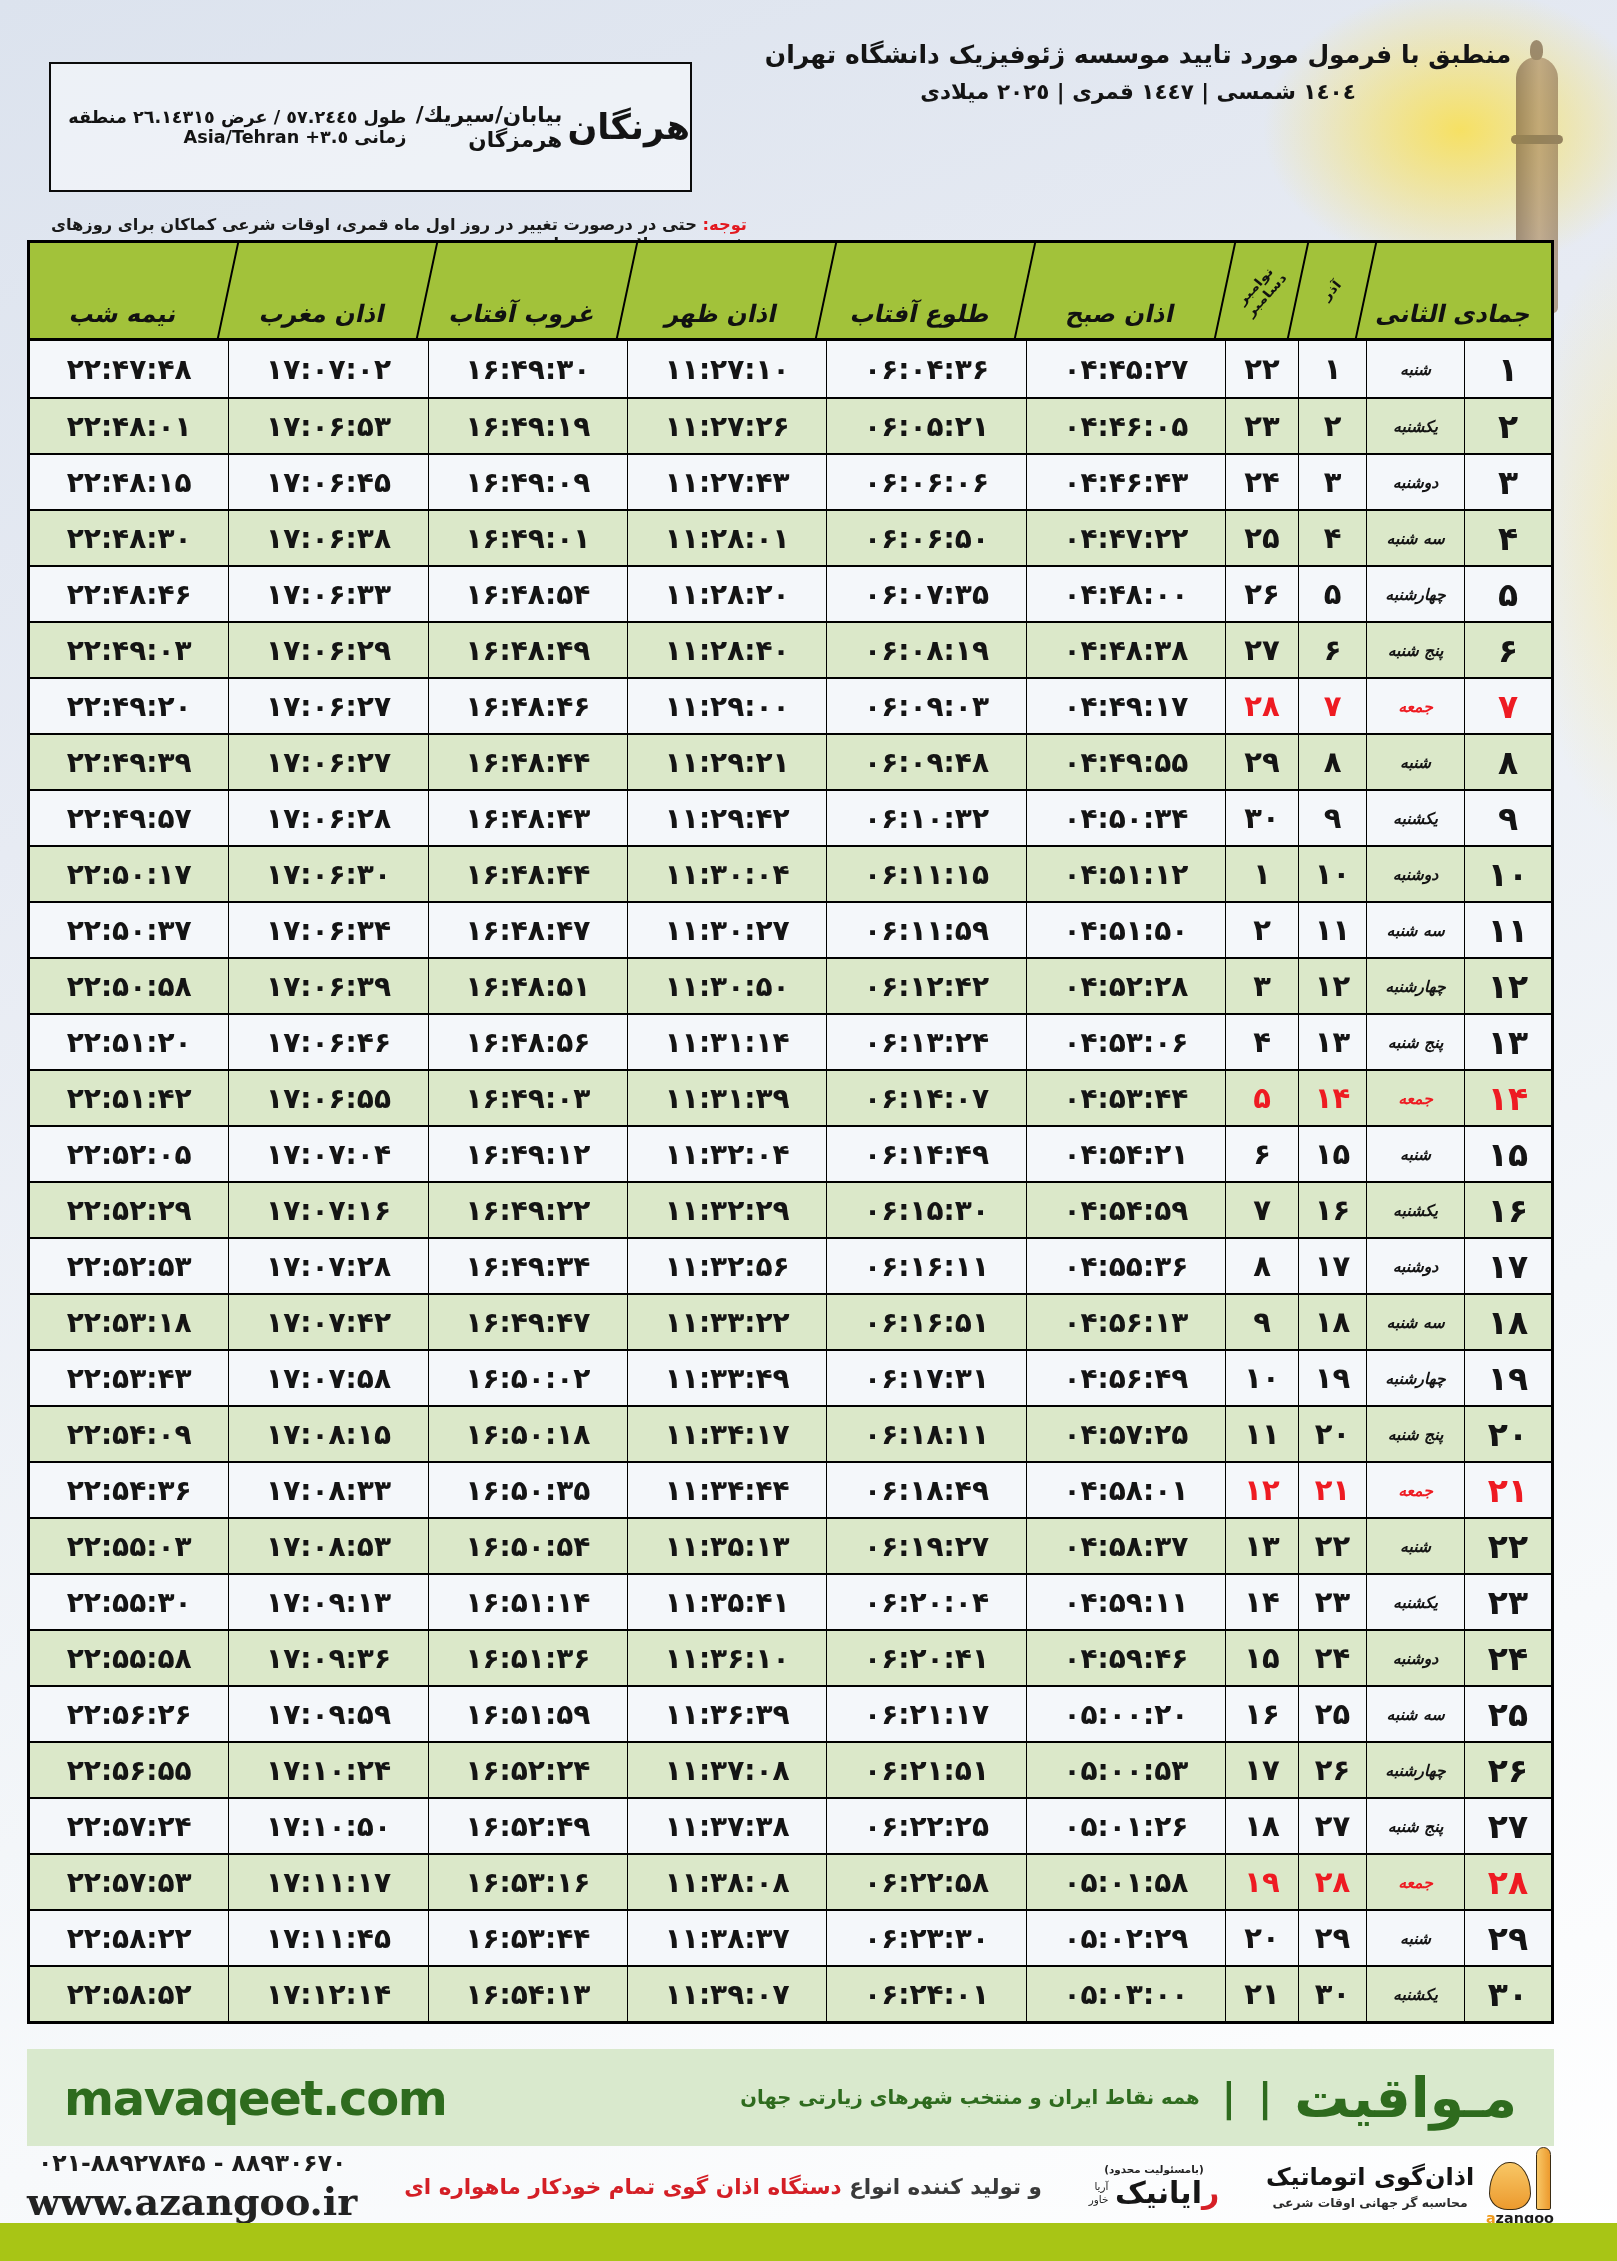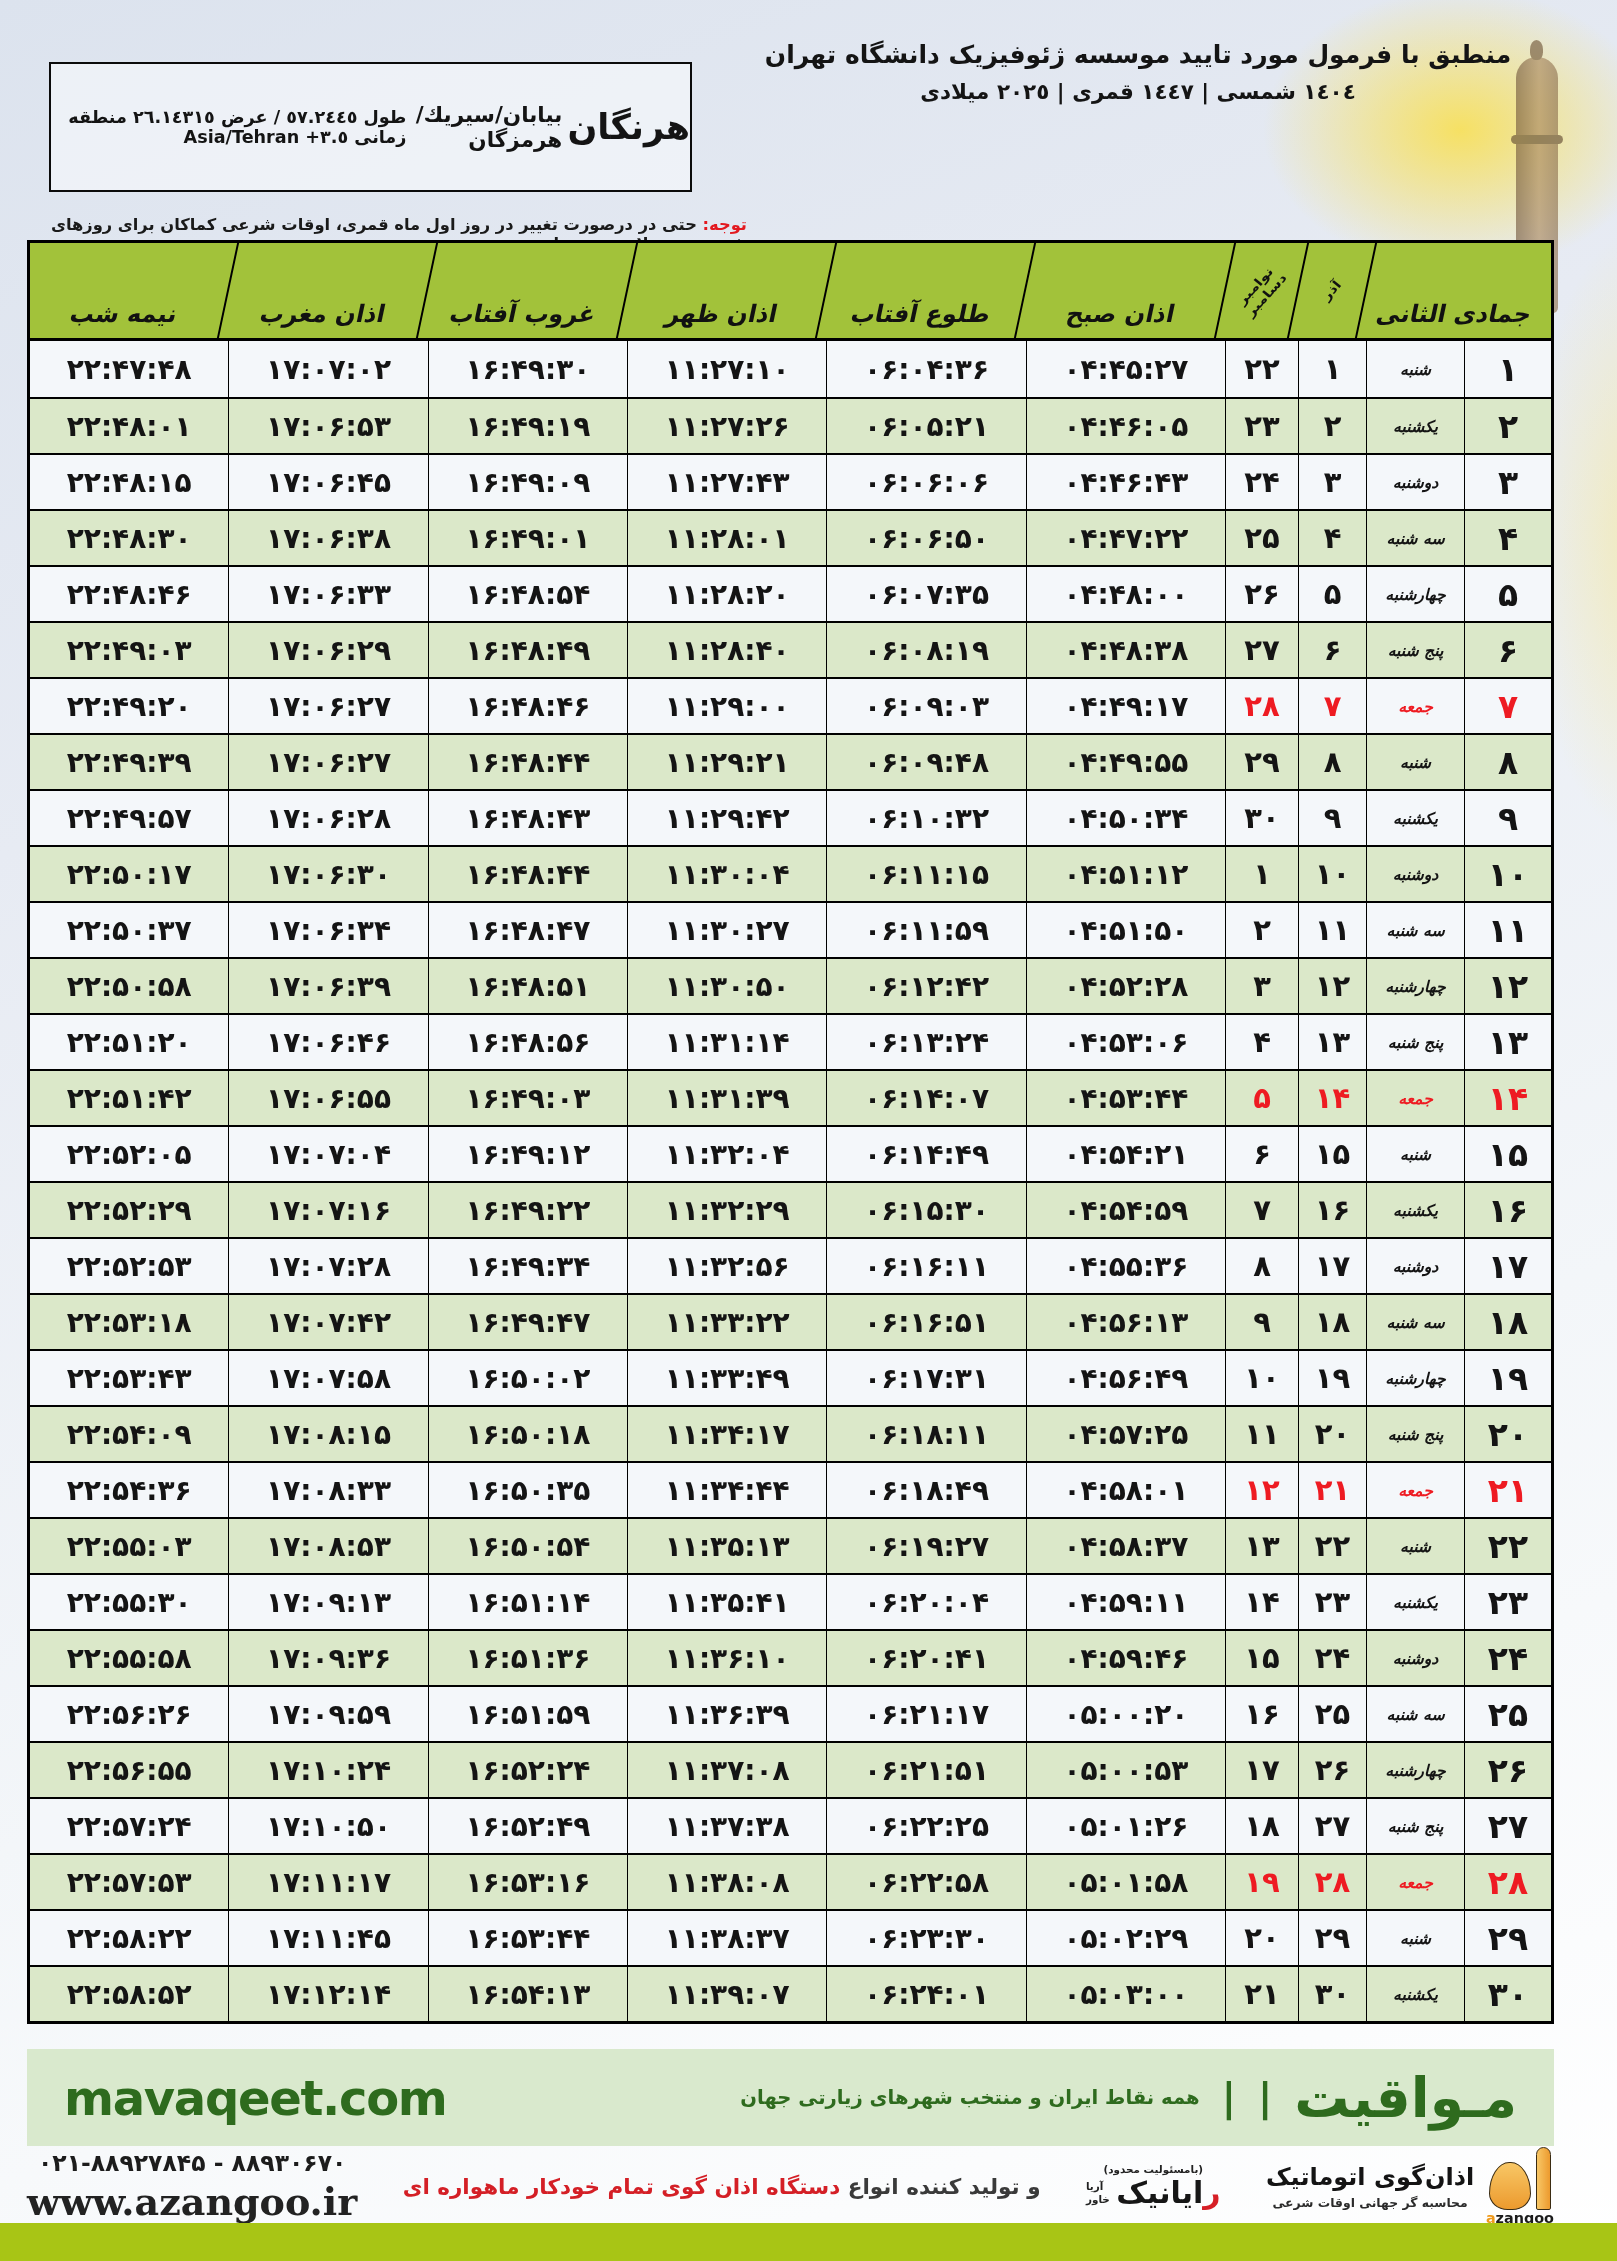--- a/index.html
+++ b/index.html
@@ -84,21 +84,21 @@
   .az-latin { font-size:14.4px; font-weight:800; color:#1c1c1c; direction:ltr; }
   .az-latin .o { color:#ef9a1c; }
   .az-text { text-align:center; }
   .az-title { font-size:24px; font-weight:800; color:#141414; }
   .az-sub { font-size:12.4px; font-weight:700; color:#2b2b2b; margin-top:3.9px; }
   .ray-logo { text-align:center; direction:rtl; }
   .ray-small { font-size:10.4px; font-weight:700; color:#222; }
   .ray-row { display:flex; direction:rtl; align-items:center; justify-content:center; gap:6.5px; }
   .ray-main { font-size:30px; font-weight:800; color:#161616; }
   .ray-main .r { color:#d61f26; }
-  .ray-side { font-size:10.4px; font-weight:700; color:#222; line-height:1.2; text-align:left; }
+  .ray-side { font-size:10.4px; font-weight:400; color:#222; line-height:1.2; text-align:right; }
   .slogan { text-align:center; direction:rtl; font-size:21.5px; font-weight:800; line-height:1.55; }
   .slogan .dark { color:#3a3a3a; }
   .slogan .red { color:#d41f26; }
   .contact { text-align:center; }
   .phone { direction:ltr; font-size:23.5px; font-weight:800; color:#1c1c1c; }
   .site { direction:ltr; font-family:"DejaVu Serif", serif; font-size:38px; font-weight:700; color:#222; margin-top:2.6px; }
   .bottom-bar { position:absolute; left:0; bottom:0; width:1618px; height:38px; background:#a8c515; }
 </style>
 </head>
 <body>

